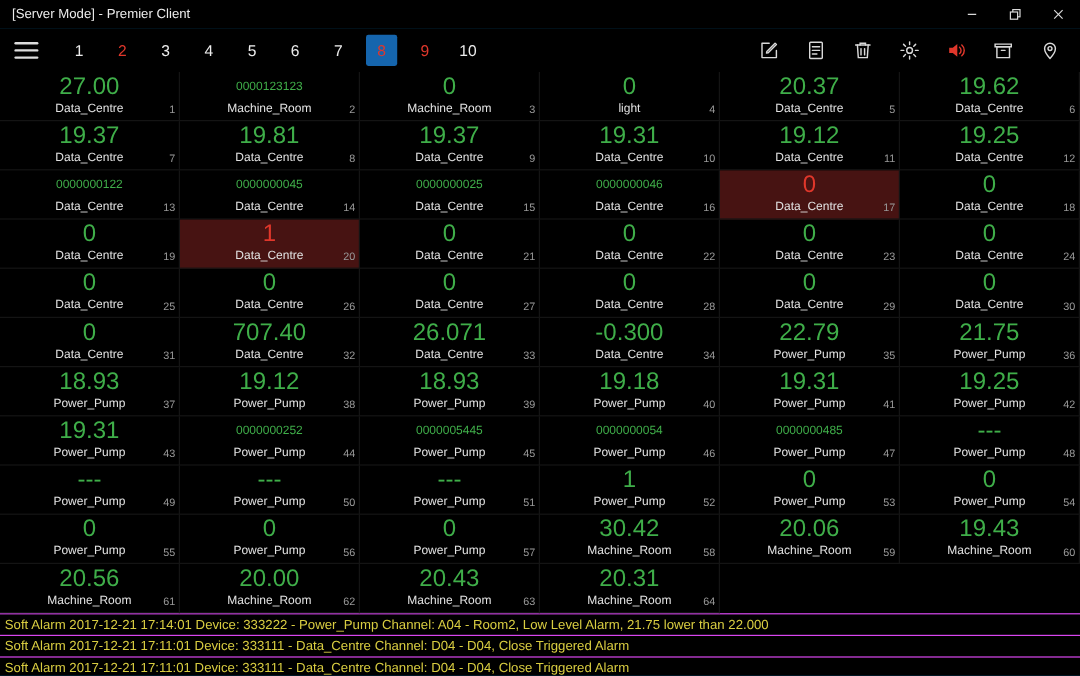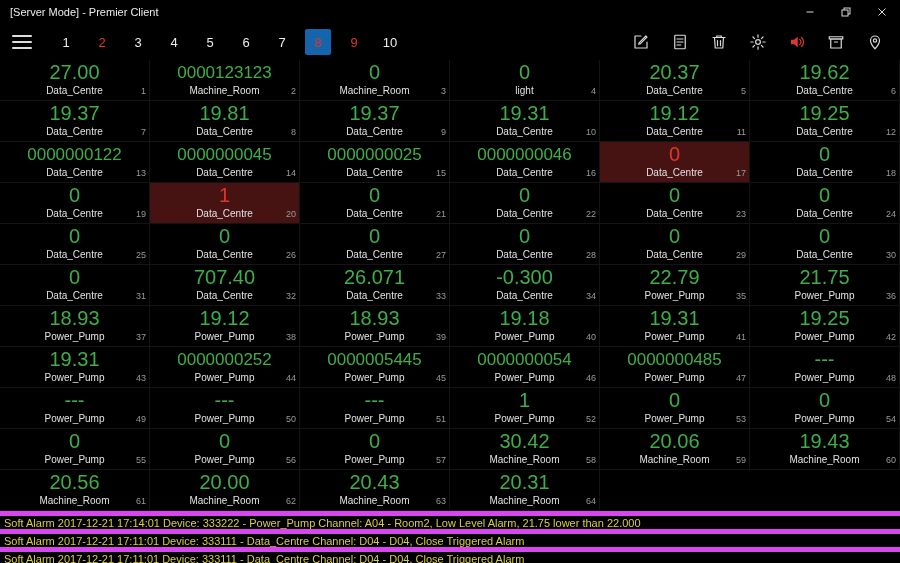--- a/index.html
+++ b/index.html
@@ -23,28 +23,28 @@
   .page-num.active { background:var(--blue,#1565ad); color:var(--red,#e0372b); }
   .toolbar-icons { margin-left:auto; display:flex; align-items:center; gap:21px; padding-right:16px; }
   .tb-icon { width:18px; height:18px; cursor:pointer; }
   .tb-icon svg { display:block; }
 
   
   .grid { flex:1 1 auto; display:grid; grid-template-columns:repeat(6,1fr); grid-template-rows:repeat(8,1fr); background:#000; }
   .cell { position:relative; border-right:1px solid #141414; border-bottom:1px solid #141414; display:flex; flex-direction:column; padding:1px 0 2px 0; cursor:pointer; }
   .cell.alarm { background:var(--alarmbg,#471312); }
   .val { flex:1; display:flex; align-items:center; justify-content:center; font-size:20px; color:var(--green,#3fae49); }
-  .val.small { font-size:17px; }
+  .val.small { font-size:10px; }
   .cell.alarm .val { color:var(--red,#e0372b); }
   .meta { height:14px; line-height:14px; width:100%; text-align:center; font-size:10px; color:#e2e2e2; position:relative; }
   .idx { position:absolute; right:3px; top:0; font-size:9px; color:#9a9a9a; }
 
   
   .alarm-list { flex:0 0 54px; display:flex; flex-direction:column; background:#000; }
-  .alarm-row { flex:1; display:flex; align-items:center; font-size:11px; color:var(--yellow,#d9cd41); padding-left:4px; border-top:5px solid #d946ef; white-space:nowrap; overflow:hidden; }
+  .alarm-row { flex:1; display:flex; align-items:center; font-size:11px; color:var(--yellow,#d9cd41); padding-left:4px; border-top:1px solid #d946ef; white-space:nowrap; overflow:hidden; }
 
   
   .statusbar { flex:0 0 34px; background:#0c0c0c; border-top:1px solid #404040; display:flex; align-items:center; font-size:13px; }
   .sb-time { padding-left:14px; color:#ececec; }
   .sb-mode { margin-left:16px; color:#ececec; }
   .led { width:12px; height:12px; border-radius:50%; margin-left:16px;
          background:radial-gradient(circle at 35% 30%, #c8f78f, #57c21e 55%, #1f6c0c); box-shadow:0 0 5px #49b019; }
   .bottom-tabs { display:flex; margin-left:92px; height:100%; }
   .btab { width:76px; height:100%; display:flex; align-items:center; justify-content:center; color:#ececec; cursor:pointer;padding-left:29px; }
   .btab.active { background:var(--blue,#1565ad); color:var(--red,#e0372b); }

